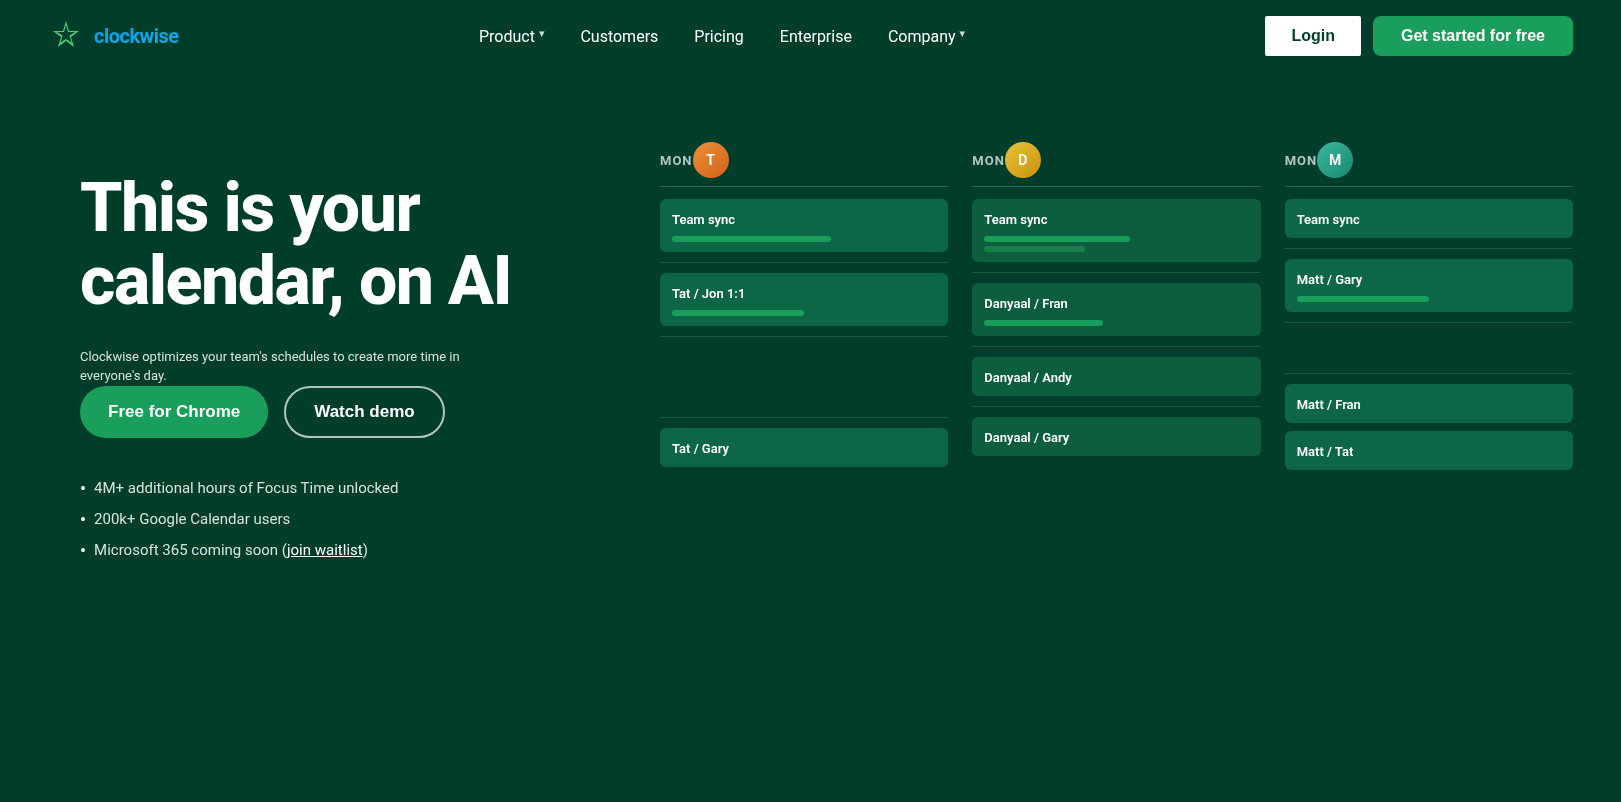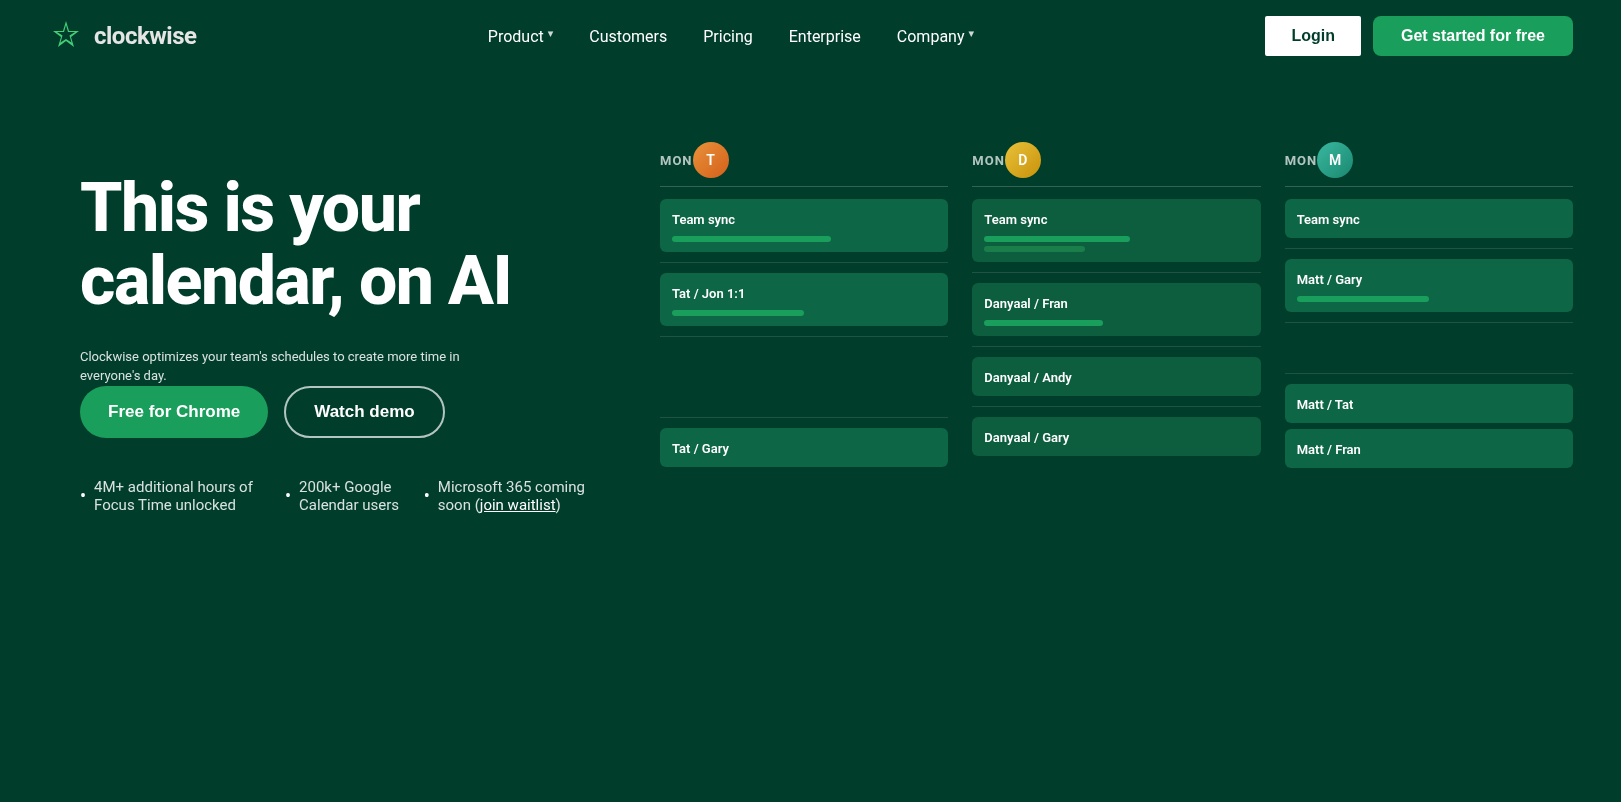--- a/index.html
+++ b/index.html
@@ -24,23 +24,23 @@
       display: flex;
       align-items: center;
       gap: 10px;
       text-decoration: none;
     }
     .logo-icon {
       width: 36px;
       height: 36px;
     }
     .logo-text {
-      font-size: 24px;
+      font-size: 20px;
       font-weight: 700;
-      color: #e5e5e5;
+      color: #0ea5e9;
       letter-spacing: -0.5px;
     }
     .nav-links {
       display: flex;
       align-items: center;
       gap: 8px;
     }
     .nav-link {
       color: #ffffff;
       text-decoration: none;
@@ -130,21 +130,21 @@
       border: 2px solid rgba(255,255,255,0.7);
       padding: 14px 28px;
       border-radius: 50px;
       font-size: 17px;
       font-weight: 600;
       cursor: pointer;
     }
     .hero-bullets {
       list-style: none;
       display: flex;
-      flex-direction: row;
+      flex-direction: column;
       gap: 10px;
     }
     .hero-bullets li {
       font-size: 15px;
       color: rgba(255,255,255,0.85);
       display: flex;
       align-items: center;
       gap: 8px;
     }
     .hero-bullets li::before {
@@ -405,23 +405,23 @@
 
       <div class="cal-event">
         <span class="cal-event-label">Matt / Gary</span>
         <div class="cal-event-bar" style="width:50%"></div>
       </div>
 
       <div class="cal-divider"></div>
       <div class="cal-spacer-sm"></div>
       <div class="cal-divider"></div>
 
+      <div class="cal-event">
+        <span class="cal-event-label">Matt / Fran</span>
+      </div>
+
       <div class="cal-event" style="margin-top:8px;">
         <span class="cal-event-label">Matt / Tat</span>
       </div>
-
-      <div class="cal-event">
-        <span class="cal-event-label">Matt / Fran</span>
-      </div>
     </div>
 
   </div>
 </div>
 
 </body></html>

